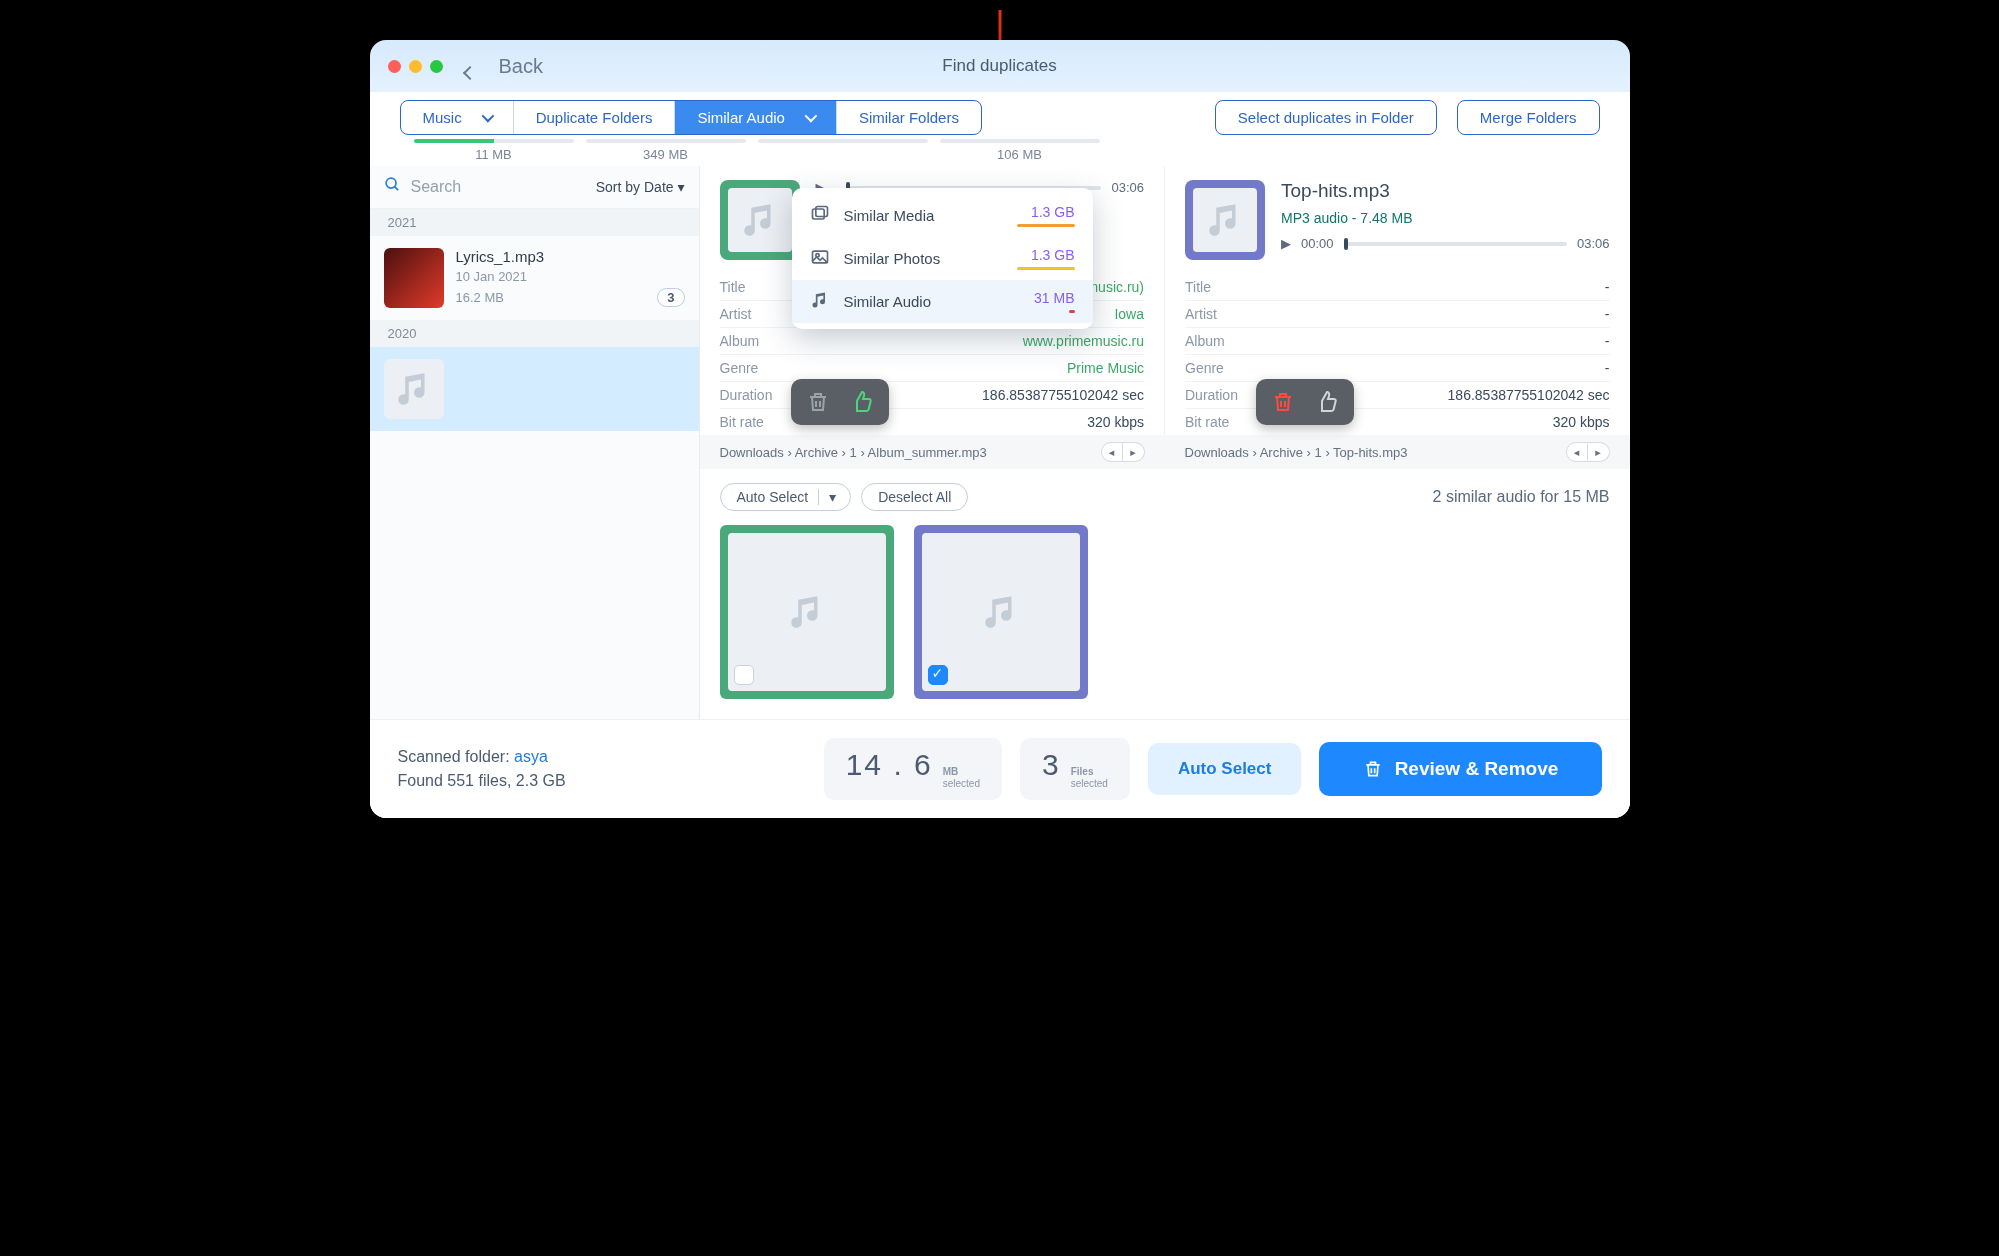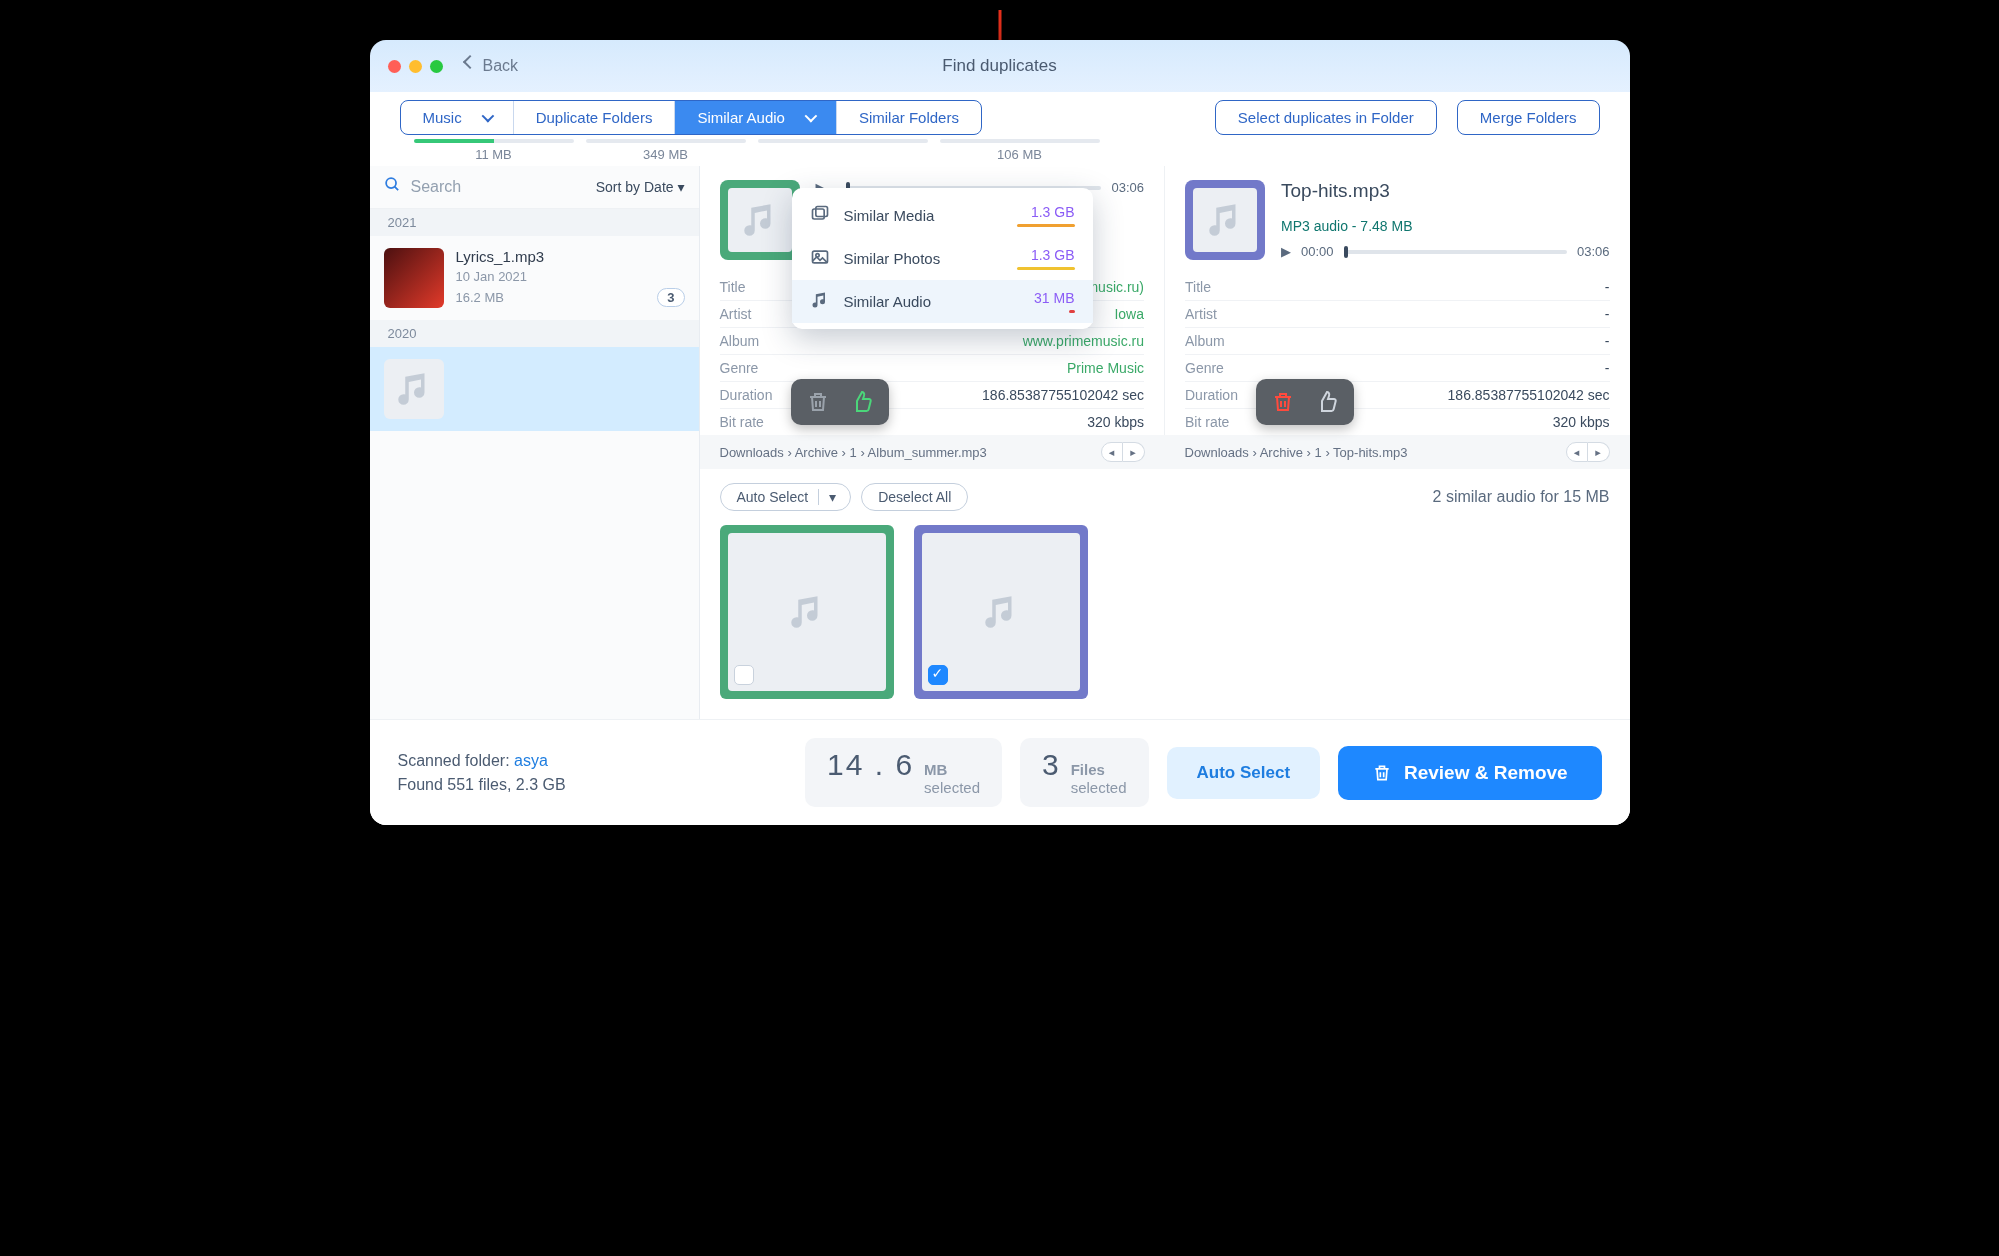--- a/index.html
+++ b/index.html
@@ -3,21 +3,21 @@
 <meta charset="utf-8">
 <style>
   * { box-sizing: border-box; margin: 0; padding: 0; }
   body { background: #000; font-family: -apple-system, BlinkMacSystemFont, "Segoe UI", Arial, sans-serif; font-size: 14px; color: #333; display: flex; align-items: flex-start; justify-content: center; padding: 40px 0; }
   .arrow-ann { position: absolute; top: 6px; left: 50%; transform: translateX(-50%); }
   .window { width: 1260px; background: linear-gradient(#d6eafd,#e7f2ff 60px,#fff 100px); border-radius: 16px; overflow: hidden; box-shadow: 0 8px 40px rgba(0,0,0,.4); position: relative; }
   .titlebar { height: 52px; display: flex; align-items: center; padding: 0 18px; position: relative; }
   .traffic { display: flex; gap: 8px; }
   .tl { width: 13px; height: 13px; border-radius: 50%; }
   .tl.red{background:#ff5f57}.tl.yel{background:#ffbd2e}.tl.grn{background:#28c940}
-  .back { display:flex; align-items:flex-start; gap:8px; margin-left:22px; color:#6b7a8f; font-size:16px; cursor:pointer;}
+  .back { display:flex; align-items:flex-end; gap:24px; margin-left:22px; color:#6b7a8f; font-size:20px; cursor:pointer;}
   .back .chev { width:10px;height:10px;border-left:2px solid #6b7a8f;border-bottom:2px solid #6b7a8f; transform:rotate(45deg);}
   .wtitle { position:absolute; left:50%; transform:translateX(-50%); font-size:17px; color:#4a5a70;}
   .tabs-row { display:flex; align-items:center; padding: 8px 30px 4px; gap: 20px; background:#fff;}
   .tabgroup { display:flex; border:1.5px solid #2f66c6; border-radius:8px; overflow:hidden;}
   .tab { padding: 8px 22px; font-size:15px; color:#2f66c6; border-right:1px solid #c9d8ee; cursor:pointer; display:flex; align-items:center; gap:20px; white-space:nowrap;}
   .tab:last-child{border-right:none}
   .tab.active{ background:#3b8af0; color:#fff;}
   .tab .dd { width:9px;height:9px;border-right:2px solid currentColor;border-bottom:2px solid currentColor; transform:rotate(45deg) translateY(-2px);}
   .pillbtn { border:1.5px solid #2f66c6; border-radius:8px; padding:8px 22px; color:#2f66c6; font-size:15px; cursor:pointer; background:#fff;}
   .spacer{flex:1}
@@ -44,21 +44,21 @@
   .badges{display:flex;gap:4px;margin-left:auto}
   .content{flex:1;display:flex;flex-direction:column}
   .compare{display:flex;gap:0;position:relative}
   .pane{flex:1;padding:14px 20px 0;border-right:1px solid #eef1f4}
   .pane:last-child{border-right:none}
   .phead{display:flex;gap:16px;align-items:flex-start}
   .cover{width:80px;height:80px;border-radius:8px;padding:8px;display:flex;align-items:center;justify-content:center}
   .cover.green{background:#4aa97a}
   .cover.blue{background:#7279c9}
   .cover .inner{width:100%;height:100%;background:#eceff3;border-radius:4px;display:flex;align-items:center;justify-content:center}
-  .ptitle{font-size:19px;color:#3a4a5e;margin-bottom:16px}
+  .ptitle{font-size:19px;color:#3a4a5e;margin-bottom:8px}
   .psub{font-size:14px;color:#0f766e;margin-bottom:10px}
   .player{display:flex;align-items:center;gap:10px;font-size:13px;color:#5a6a7e}
   .pbar{flex:1;height:4px;background:#dfe4ea;border-radius:2px;position:relative}
   .pbar .knob{position:absolute;left:0;top:-4px;width:4px;height:12px;background:#3a4a5e;border-radius:2px}
   .meta{margin-top:14px}
   .mrow{display:flex;justify-content:space-between;padding:5px 0;font-size:14px;border-top:1px solid #f0f2f5}
   .mrow:first-child{border-top:none}
   .mkey{color:#8b97a8}
   .mval{color:#3a4a5e}
   .mval.g{color:#3aa968}
@@ -81,21 +81,21 @@
   .card .cinner{width:100%;height:100%;background:#eceff3;border-radius:4px;display:flex;align-items:center;justify-content:center;position:relative}
   .card .ctag{position:absolute;top:14px;left:50%;transform:translateX(-50%);background:#5d6268;color:#fff;font-size:12px;padding:3px 10px;border-radius:10px;white-space:nowrap}
   .card .chk{position:absolute;bottom:14px;left:14px;width:20px;height:20px;border-radius:5px;background:#fff;border:1px solid #c9d2dd}
   .card .chk.on{background:#1e88ff;border-color:#1e88ff}
   .card .chk.on::after{content:"✓";color:#fff;font-size:14px;position:absolute;left:3px;top:-1px}
   .footer{display:flex;align-items:center;padding:18px 28px;gap:18px;border-top:1px solid #eef1f4;background:#fff}
   .scanned{font-size:16px;color:#4b5b71;line-height:1.5}
   .scanned .lnk{color:#1e7de0}
   .statbox{background:#f3f5f8;border-radius:10px;padding:10px 22px;display:flex;align-items:baseline;gap:10px}
   .statbox .big{font-size:30px;color:#4b5b71;font-weight:500;letter-spacing:2px}
-  .statbox .lab{display:flex;flex-direction:column;font-size:15px;color:#8b97a8;line-height:1.2}
+  .statbox .lab{display:flex;flex-direction:column;font-size:10px;color:#8b97a8;line-height:1.2}
   .autosel{background:#e1f1ff;color:#1e7de0;border:none;border-radius:10px;padding:16px 30px;font-size:17px;font-weight:600;cursor:pointer}
   .review{background:#1e88ff;color:#fff;border:none;border-radius:10px;padding:16px 30px;font-size:19px;font-weight:600;cursor:pointer;display:flex;align-items:center;gap:12px;flex:1;justify-content:center}
   .dropdown{position:absolute;top:148px;left:422px;width:301px;background:#fff;border-radius:10px;box-shadow:0 10px 30px rgba(30,50,80,.25);padding:6px 0;z-index:50}
   .dditem{display:flex;align-items:center;padding:10px 18px;gap:14px;cursor:pointer}
   .dditem.hl{background:#eef5fc}
   .ddlabel{flex:1;font-size:15px;color:#3a4a5e}
   .ddsize{font-size:14px;color:#8b5cf6;padding-bottom:2px}
   .ddline{height:3px;border-radius:2px;margin-top:2px}
   .ddwrap{display:flex;flex-direction:column;align-items:flex-end}
   .ddline.o{background:#f0a030;width:58px}

